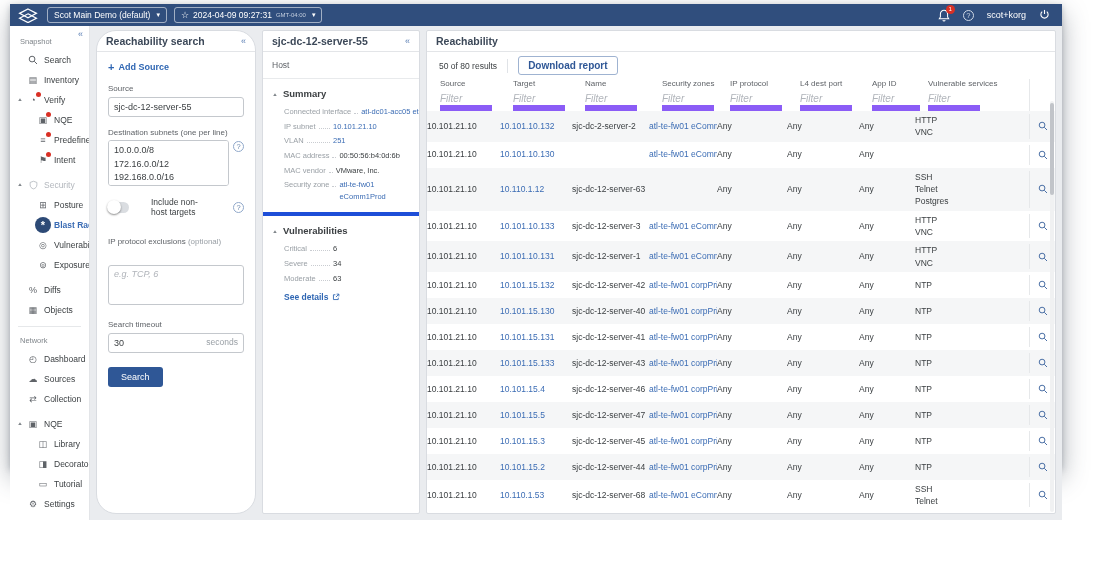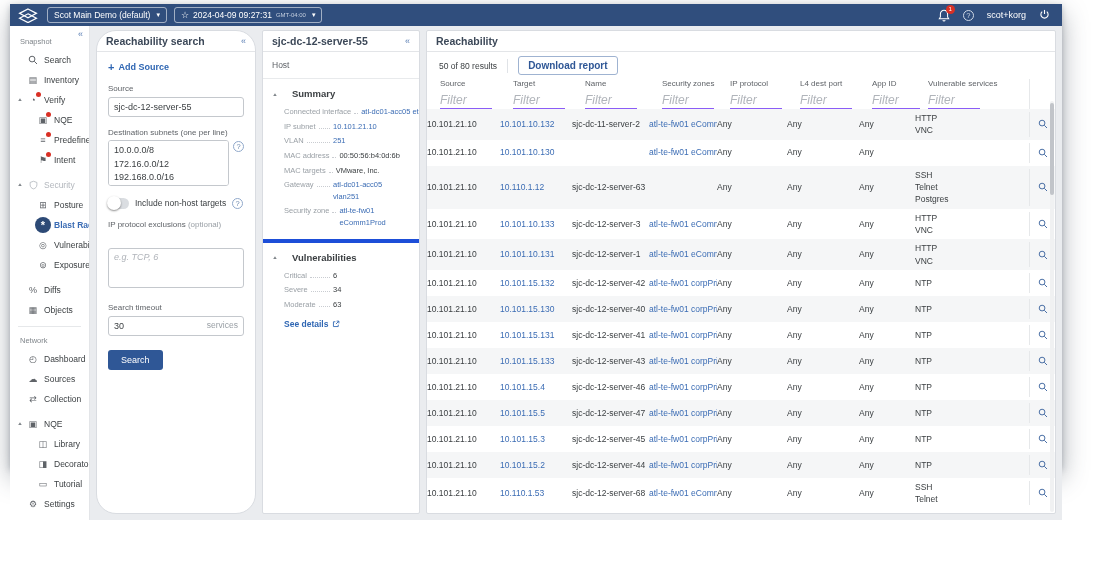--- a/index.html
+++ b/index.html
@@ -64,35 +64,35 @@
   input.text, textarea { width:100%; border:1px solid #c4c8cd; border-radius:3px; font-family:inherit; font-size:9px;
                          color:#3c4043; padding:3px 5px; resize:none; background:#fff; outline:none; }
   input.text { height:20px; }
   textarea.dest { height:46px; line-height:1.5; }
   textarea.excl { height:40px;margin-top:16px; }
   textarea.excl::placeholder { font-style:italic; color:#b0b4ba; }
   .with-help { display:flex; gap:4px; align-items:flex-start; }
   .with-help textarea { flex:1; }
   .q-icon2 { width:11px; height:11px; min-width:11px; border:1px solid #8fa7c9; border-radius:50%; color:#6b87ad;
              font-size:7.5px; display:flex; align-items:center; justify-content:center; margin-top:1px; }
-  .toggle-row { display:flex; align-items:center; gap:6px; margin-bottom:11px; }
+  .toggle-row { display:flex; align-items:center; gap:22px; margin-bottom:20px; }
   .toggle { width:21px; height:11px; min-width:21px; background:#dadde1; border-radius:6px; position:relative; cursor:pointer; }
   .knob { position:absolute; left:-1px; top:-2px; width:14px; height:14px; background:#fff; border-radius:50%;
           box-shadow:0 1px 2px rgba(0,0,0,.45); }
   .toggle-label { font-size:8.5px; color:#3c4043; }
   .timeout-wrap { position:relative; }
   .timeout-unit { position:absolute; right:6px; top:5px; font-size:8.5px; color:#9aa0a6; }
   .btn-primary { background:#2f5796; color:#fff; border:none; border-radius:3px; font-size:9px; padding:5px 13px;
                  font-family:inherit; margin-top:3px; cursor:pointer; }
 
   
   .host-type { padding:8px 9px; font-size:8.5px; color:#5f6368; border-bottom:1px solid #e8eaec; }
   .section { padding:9px 9px 10px 9px; }
   .section + .section { border-top:4px solid #1d4ed8; }
-  .sec-head { display:flex; align-items:center; gap:14px; font-size:9.5px; color:#3c4043; font-weight:bold; cursor:pointer; }
+  .sec-head { display:flex; align-items:center; gap:5px; font-size:9.5px; color:#3c4043; font-weight:bold; cursor:pointer; }
   .sec-caret { color:#80868b; font-size:6px; transform:scaleY(.8); }
   .kv { margin:7px 0 0 12px; display:flex; flex-direction:column; gap:3px; }
   .kv-row { display:flex; align-items:baseline; }
   .kv-label { color:#9aa0a6; font-size:7.5px; white-space:nowrap; }
   .kv-leader { flex:1; border-bottom:1px dotted #c9ccd1; margin:0 3px; min-width:4px; height:7px; }
   .kv-value { width:77px; min-width:77px; color:#3c4043; font-size:7.5px; line-height:1.55; white-space:pre-line; }
   .kv-value.link { color:#3b6cb4; cursor:pointer; }
   .see-details { display:flex; gap:4px; align-items:center; color:#2f66b3; font-size:8.5px; font-weight:bold;
                  margin:8px 0 0 12px; cursor:pointer; }
 
@@ -100,21 +100,21 @@
   .res-bar { display:flex; align-items:center; justify-content:flex-start; gap:10px; padding:4px 14px 4px 12px;
              font-size:8.5px; color:#3c4043; min-height:25px; }
   .res-divider { width:1px; height:14px; background:#e0e3e7; }
   .btn-outline { border:1px solid #9fb3d1; color:#2f5796; border-radius:3px; background:#fff; font-size:10px;
                  padding:3px 9px; font-family:inherit; font-weight:bold; cursor:pointer; }
   .grid-row { display:grid; grid-template-columns:73px 72px 77px 68px 70px 72px 56px 1fr 26px; padding-left:13px;
               align-items:center; }
   .thead { align-items:start; min-height:30px; }
   .th { font-size:8px; color:#5f6368; padding-right:8px; }
   .th .fil { margin-top:4px; }
-  input.filter { width:100%; max-width:52px; border:none; border-bottom:1px solid #8b5cf6; font-size:12px; padding:1px 0;
+  input.filter { width:100%; max-width:52px; border:none; border-bottom:6px solid #8b5cf6; font-size:10px; padding:1px 0;
                  font-family:inherit; color:#3c4043; outline:none; background:transparent; }
   input.filter::placeholder { font-style:italic; color:#b0b4ba; }
   .th-actions { border-left:1px solid #e6e8ea; align-self:stretch; }
   .tbody { overflow:hidden; flex:1; }
   .trow { min-height:26px; padding:3px 0; }
   .trow.stripe { background:#f5f6f7; }
   .td { font-size:8.5px; color:#3c4043; padding-right:5px; line-height:1.45; white-space:nowrap; overflow:hidden; }
   .td.link { color:#3b6cb4; cursor:pointer; }
   .td.services { white-space:normal; }
   .td-actions { border-left:1px solid #e6e8ea; align-self:stretch; display:flex; align-items:center;
@@ -304,21 +304,21 @@
               <span class="q-icon2">?</span>
             </div>
             <div class="fgroup">
               <div class="flabel"><span>IP protocol exclusions</span> <span class="optional">(optional)</span></div>
               <textarea class="excl" placeholder="e.g. TCP, 6" style=""></textarea>
             </div>
             <div class="fgroup">
               <div class="flabel">Search timeout</div>
               <div class="timeout-wrap">
                 <input class="text" value="30" style="">
-                <span class="timeout-unit">services</span>
+                <span class="timeout-unit">seconds</span>
               </div>
             </div>
             <button class="btn-primary">Search</button>
           </div>
         </div>
 
         <div class="panel host">
           <div class="phead">
             <span class="ptitle">sjc-dc-12-server-55</span>
             <span class="collapse">«</span>
@@ -344,28 +344,23 @@
                   <span class="kv-label">VLAN</span>
                   <span class="kv-leader"></span>
                   <span class="kv-value link">251</span>
                 </div>
                 <div class="kv-row">
                   <span class="kv-label">MAC address</span>
                   <span class="kv-leader"></span>
                   <span class="kv-value">00:50:56:b4:0d:6b</span>
                 </div>
                 <div class="kv-row">
-                  <span class="kv-label">MAC targets</span>
+                  <span class="kv-label">MAC vendor</span>
                   <span class="kv-leader"></span>
                   <span class="kv-value">VMware, Inc.</span>
-                </div>
-                <div class="kv-row">
-                  <span class="kv-label">Gateway</span>
-                  <span class="kv-leader"></span>
-                  <span class="kv-value link">atl-dc01-acc05 vlan251</span>
                 </div>
                 <div class="kv-row">
                   <span class="kv-label">Security zone</span>
                   <span class="kv-leader"></span>
                   <span class="kv-value link">atl-te-fw01
 eComm1Prod</span>
                 </div>
               </div>
           </div>
           <div class="section">
@@ -441,21 +436,21 @@
               <div class="th">
                 <div>Vulnerable services</div>
                 <div class="fil"><input class="filter" placeholder="Filter" style=""></div>
               </div>
               <div class="th-actions"></div>
             </div>
           <div class="tbody" id="table-body">
               <div class="grid-row trow stripe">
                 <div class="td">10.101.21.10</div>
                 <div class="td link">10.101.10.132</div>
-                <div class="td">sjc-dc-11-server-2</div>
+                <div class="td">sjc-dc-2-server-2</div>
                 <div class="td link">atl-te-fw01 eComm …</div>
                 <div class="td">Any</div>
                 <div class="td">Any</div>
                 <div class="td">Any</div>
                 <div class="td services">
                   <div>HTTP</div>
                   <div>VNC</div>
                 </div>
                 <div class="td-actions">
                   <svg width="10" height="10" viewBox="0 0 14 14">

